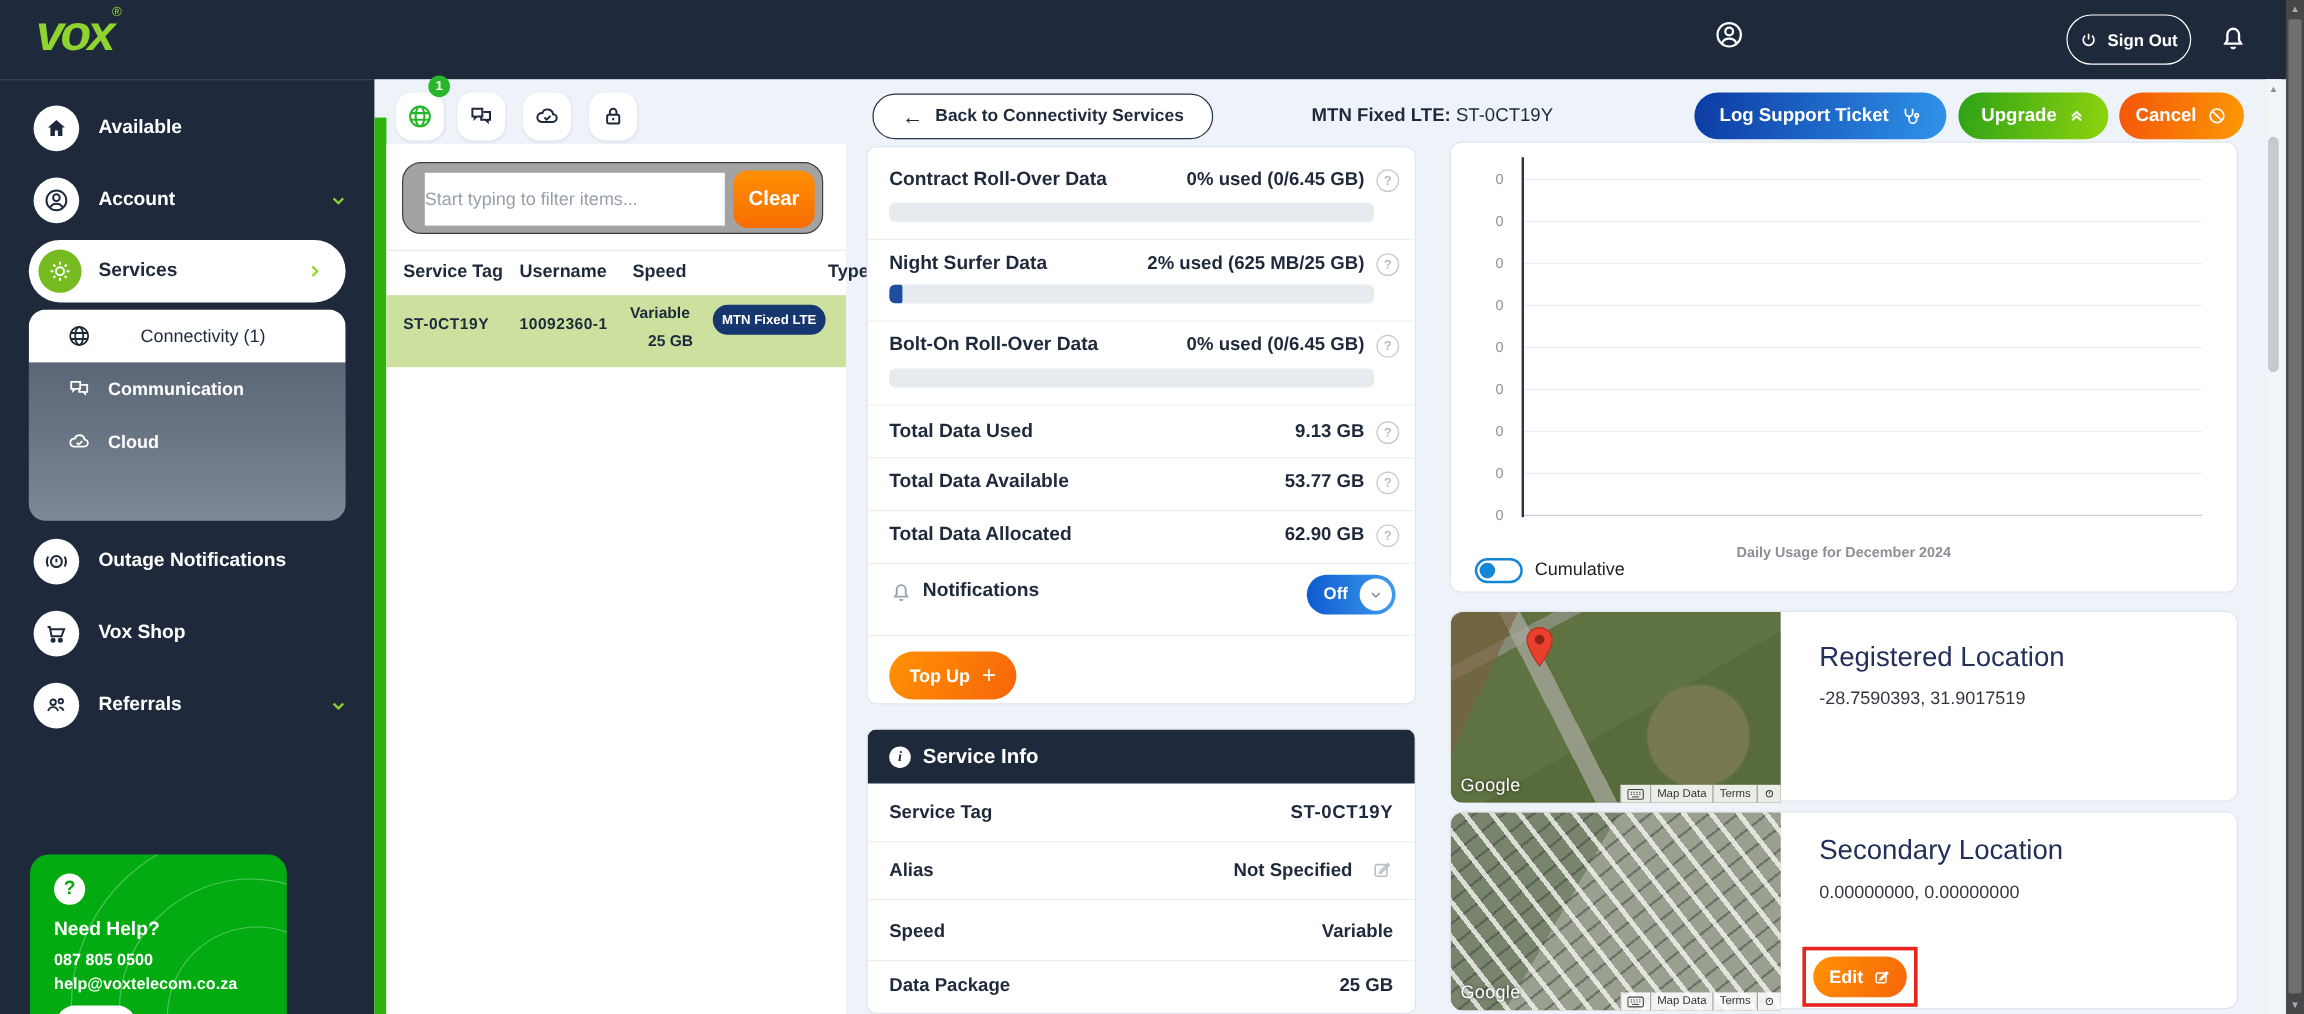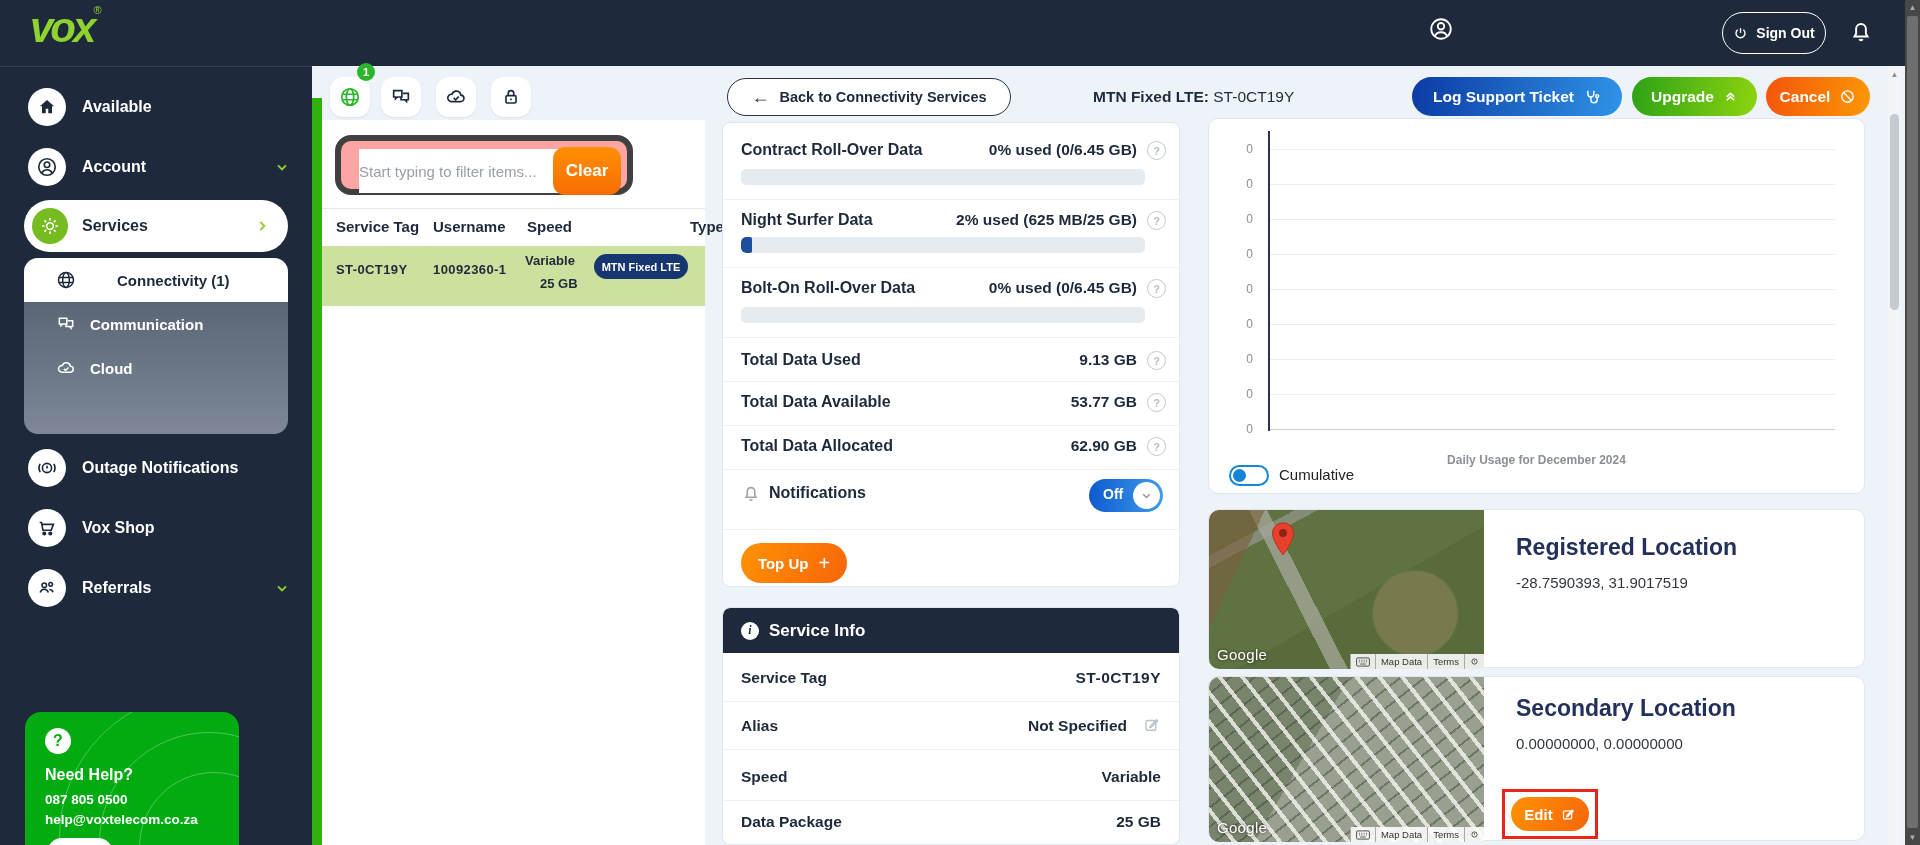--- a/index.html
+++ b/index.html
@@ -20,38 +20,38 @@
   .sidebar { left:0; top:66px; width:312px; height:779px; background:#1e2a3b; }
   .side-div { left:0; top:66px; width:312px; height:1px; background:#34404f; }
   .nav { display:flex; align-items:center; gap:16px; width:262px; color:#fff; font-weight:700; font-size:16px; cursor:pointer; }
   .nicon { width:38px; height:38px; background:#fff; border-radius:50%; display:flex; align-items:center; justify-content:center; color:#1e2a3b; flex:0 0 auto; }
   .chev { margin-left:auto; color:#8ed32f; }
   .services-pill { left:24px; top:200px; width:264px; height:52px; background:#fff; border-radius:26px; display:flex; align-items:center; gap:14px; padding:0 18px 0 8px; cursor:pointer; }
   .services-pill .gicon { width:36px; height:36px; border-radius:50%; background:#76bc21; display:flex; align-items:center; justify-content:center; color:#fff; }
   .services-pill .slabel { color:#1e2a3b; font-weight:800; font-size:16px; }
   .subnav { left:24px; top:258px; width:264px; height:176px; border-radius:14px; background:linear-gradient(180deg,#4e5a6b,#7e8896); overflow:hidden; }
   .subrow { height:44px; display:flex; align-items:center; gap:14px; padding-left:32px; color:#fff; font-weight:700; font-size:15px; cursor:pointer; }
-  .subrow.active { background:#fff; color:#1e2a3b; font-weight:700;gap:41px; }
+  .subrow.active { background:#fff; color:#1e2a3b; font-weight:400;gap:41px; }
   .help-card { left:25px; top:712px; width:214px; height:170px; border-radius:16px; background:#01ab10; overflow:hidden; }
   .help-ring { position:absolute; border:1.5px solid rgba(255,255,255,.3); border-radius:50%; }
   .qcircle { width:26px; height:26px; border-radius:50%; background:#fff; color:#01ab10; font-weight:800; font-size:16px; display:flex; align-items:center; justify-content:center; }
 
   
   .icon-btn { width:40px; height:40px; background:#fff; border-radius:13px; display:flex; align-items:center; justify-content:center; box-shadow:0 1px 2px rgba(30,42,59,.08); cursor:pointer; }
   .badge { width:18px; height:18px; border-radius:50%; background:#2ab62a; color:#fff; font-size:11px; font-weight:700; display:flex; align-items:center; justify-content:center; }
   .back-pill { width:284px; height:38px; border:1.5px solid #27334a; border-radius:19px; background:#fff; color:#1e2a3b; font-weight:700; font-size:14.5px; display:flex; align-items:center; justify-content:center; gap:10px; cursor:pointer; }
   .hbtn { height:39px; border-radius:19.5px; color:#fff; font-weight:800; font-size:15.5px; display:flex; align-items:center; justify-content:center; gap:9px; cursor:pointer; }
   .btn-support { background:linear-gradient(100deg,#0c3ba3,#2f93e8); }
   .btn-upgrade { background:linear-gradient(100deg,#2da216,#8ed40e); }
   .btn-cancel  { background:linear-gradient(100deg,#f4550b,#fc9803); }
   .svc-title { font-size:15.5px; color:#1e2a3b; }
 
   
   .left-col { left:322px; top:120px; width:383px; height:725px; background:#fff; }
-  .filter-bar { left:335px; top:135px; width:298px; height:60px; border:6px solid #404040; border-radius:16px; background:#fca5a5; }
+  .filter-bar { left:335px; top:135px; width:351px; height:60px; border:1px solid #404040; border-radius:16px; background:#a3a3a3; }
   .filter-bar input { position:absolute; left:18px; top:8px; width:250px; height:44px; border:none; outline:none; font-size:15px; color:#333; font-family:inherit; }
   .filter-bar input::placeholder { color:#98a1ab; }
   .clear-btn { right:6px; top:6px; width:68px; height:48px; border-radius:12px; background:linear-gradient(180deg,#ff8f04,#f66d03); color:#fff; font-weight:800; font-size:17px; display:flex; align-items:center; justify-content:center; cursor:pointer; }
   .hairline { height:1px; background:#e3e8ec; }
   .th { font-weight:700; font-size:15px; color:#1e2a3b; }
   .row-green { left:322px; top:246px; width:383px; height:60px; background:#cbe19d; cursor:pointer; }
   .cell { font-size:13px; color:#1e2a3b; }
   .type-badge { width:94px; height:25px; border-radius:13px; background:#16366f; color:#fff; font-weight:800; font-size:11px; display:flex; align-items:center; justify-content:center; }
 
   
@@ -88,21 +88,21 @@
       radial-gradient(circle at 75% 65%, rgba(140,130,90,.6) 0 18%, transparent 19%),
       linear-gradient(150deg, transparent 55%, rgba(84,104,56,.7) 55%); }
   .map-sec { background-color:#8a8f80;
     background-image:
       repeating-linear-gradient(52deg, rgba(245,245,240,.8) 0 4px, transparent 4px 18px),
       repeating-linear-gradient(-38deg, rgba(55,65,55,.45) 0 2px, transparent 2px 15px),
       linear-gradient(120deg,#79846c 0 38%, #9aa08f 38%); }
   .gg-wm { position:absolute; left:8px; bottom:6px; color:#fff; font-size:15px; text-shadow:0 0 3px rgba(0,0,0,.7); letter-spacing:.3px; }
   .attr-bar { position:absolute; right:0; bottom:0; display:flex; }
   .attr-item { background:rgba(255,255,255,.88); color:#333; font-size:9.5px; height:15px; display:flex; align-items:center; justify-content:center; padding:0 5px; border-left:1px solid #aaa; cursor:pointer; }
-  .loc-title { font-weight:700; font-size:23px; color:#23305a; }
+  .loc-title { font-weight:400; font-size:23px; color:#23305a; }
   .loc-coords { font-size:15px; color:#33383f; }
   .red-box { border:3px solid #e8251d; }
 
   
   .inner-sb { left:1888px; top:66px; width:13px; height:779px; background:#f2f4f6; }
   .inner-thumb { position:absolute; left:2px; top:48px; width:9px; height:196px; border-radius:5px; background:#c5cad0; cursor:pointer; }
   .outer-sb { left:1905px; top:0; width:15px; height:845px; background:#474747; }
   .outer-thumb { position:absolute; left:2px; top:16px; width:11px; height:812px; border-radius:2px; background:#6f6f6f; cursor:pointer; }
   .sb-arrow { position:absolute; width:100%; text-align:center; font-size:8px; color:#a9adb3; }
 </style>

